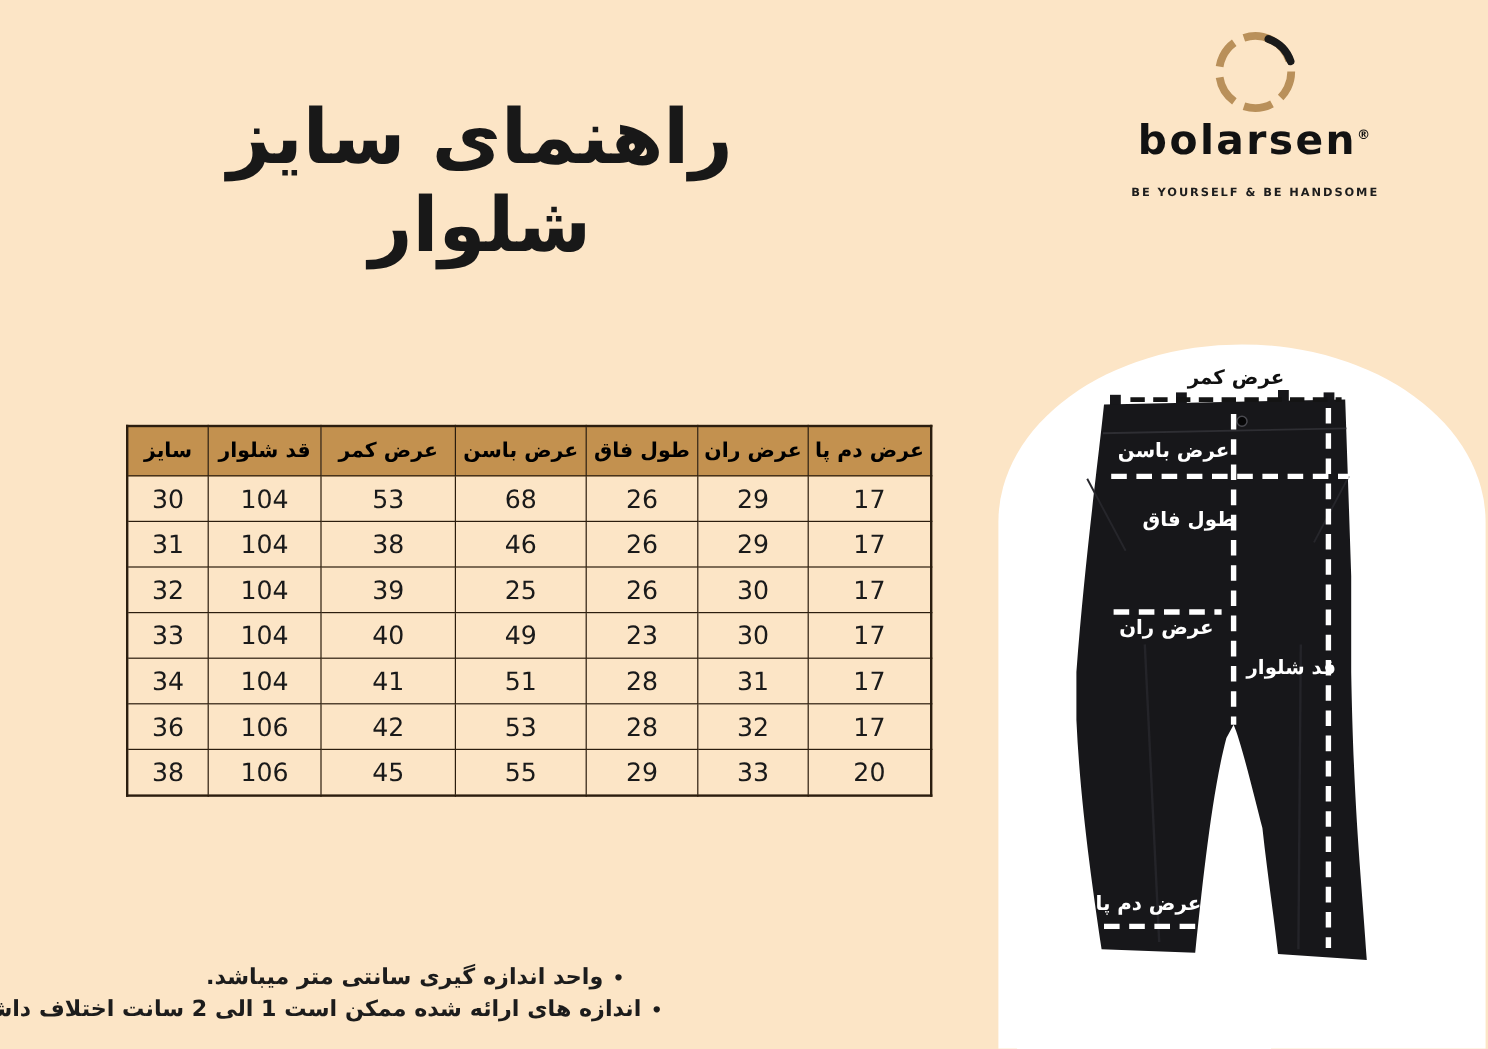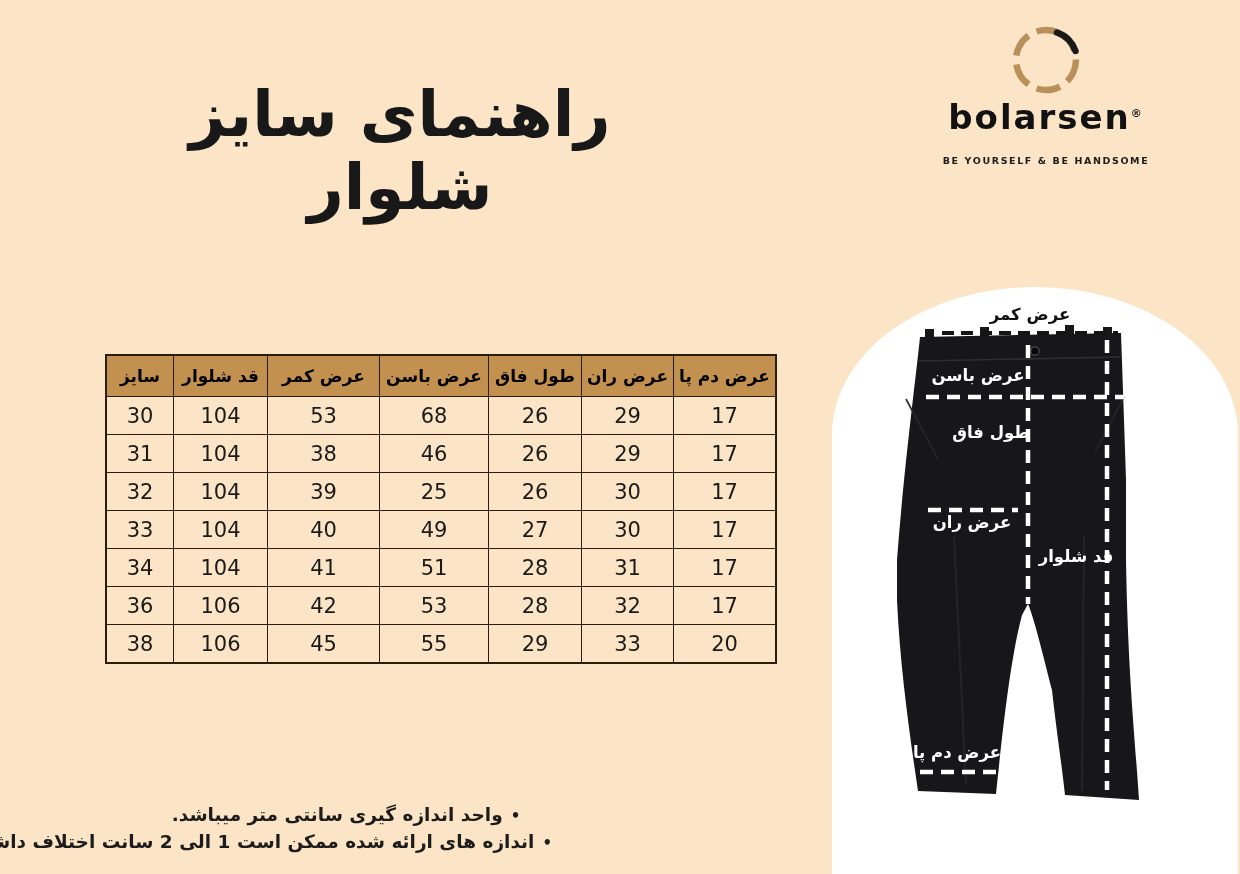--- a/index.html
+++ b/index.html
@@ -133,21 +133,21 @@
           <td class="c3">25</td>
           <td class="c4">26</td>
           <td class="c5">30</td>
           <td class="c6">17</td>
         </tr>
         <tr>
           <td class="c0">33</td>
           <td class="c1">104</td>
           <td class="c2">40</td>
           <td class="c3">49</td>
-          <td class="c4">27</td>
+          <td class="c4">23</td>
           <td class="c5">30</td>
           <td class="c6">17</td>
         </tr>
         <tr>
           <td class="c0">34</td>
           <td class="c1">104</td>
           <td class="c2">41</td>
           <td class="c3">51</td>
           <td class="c4">28</td>
           <td class="c5">31</td>

